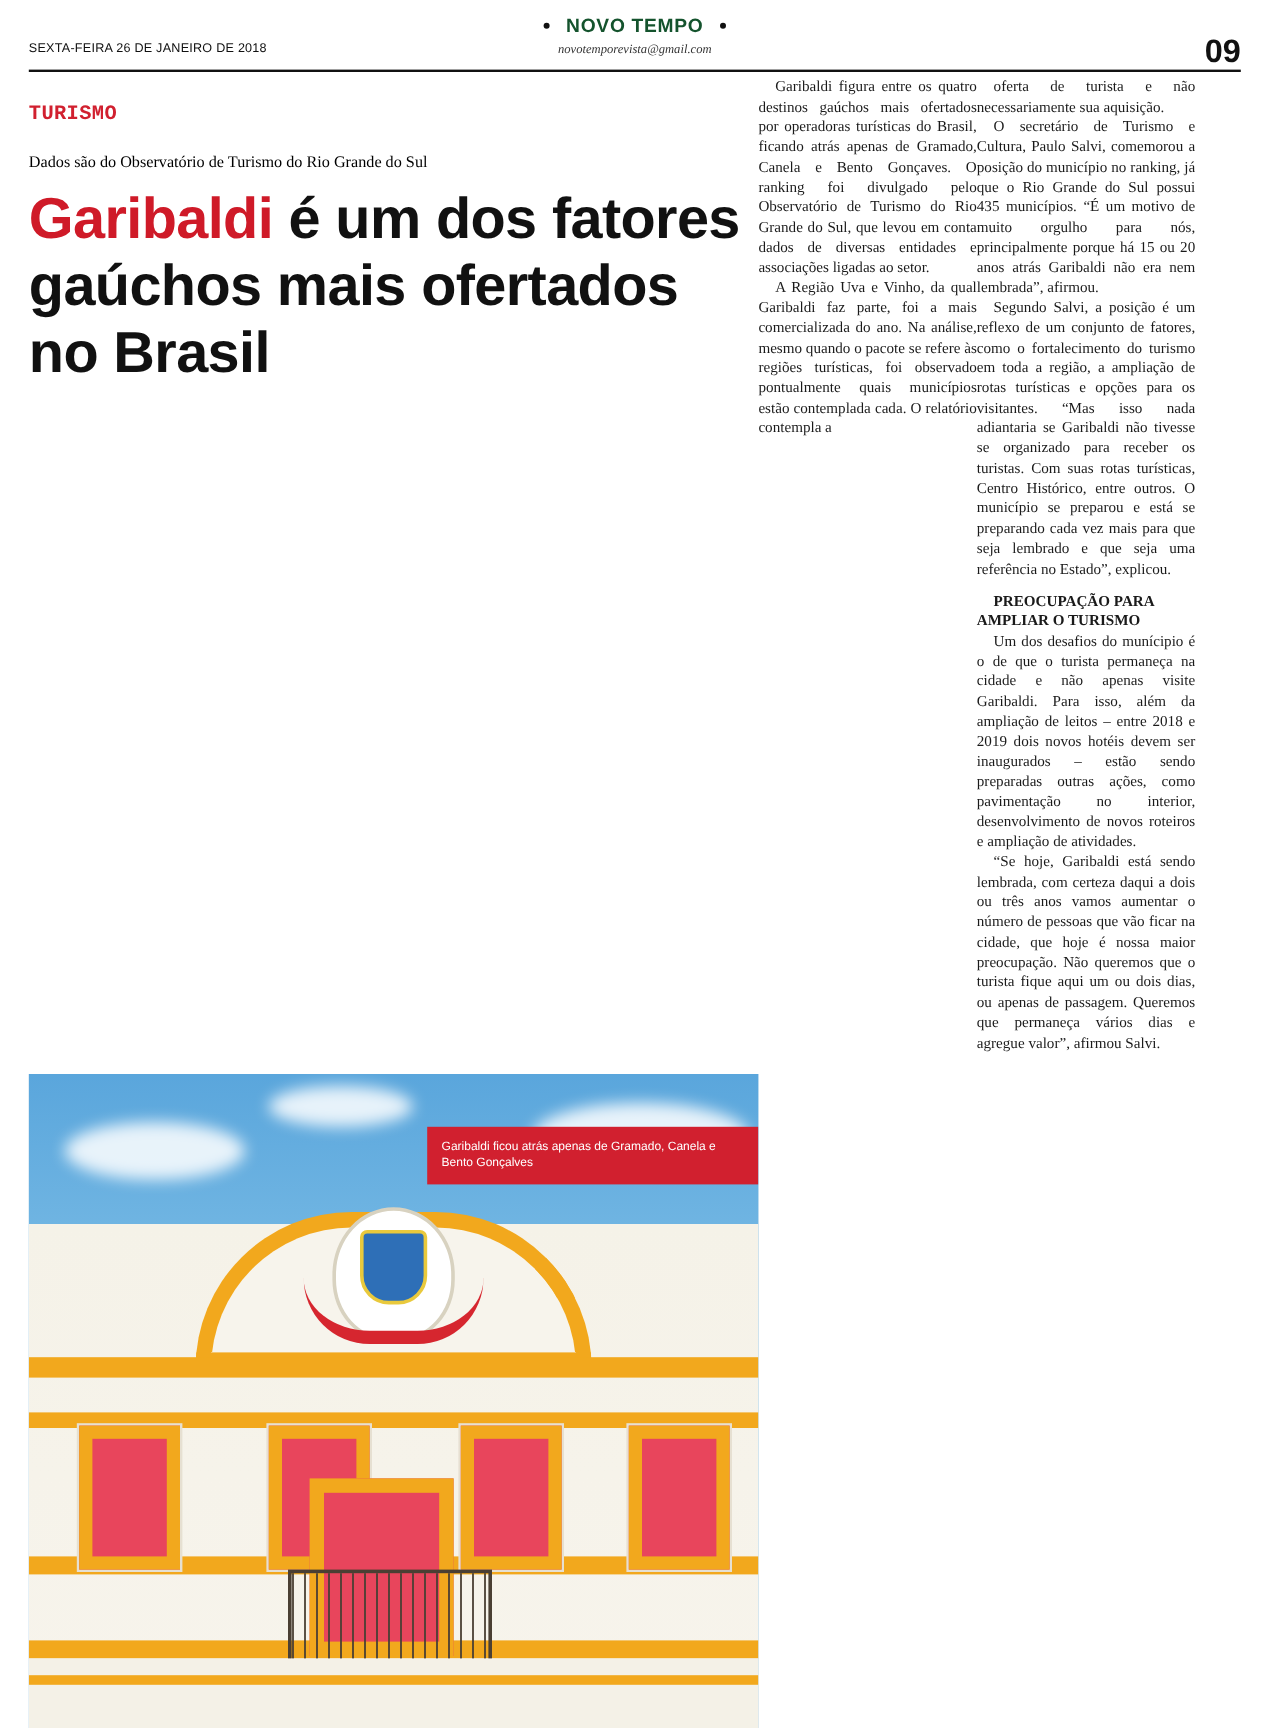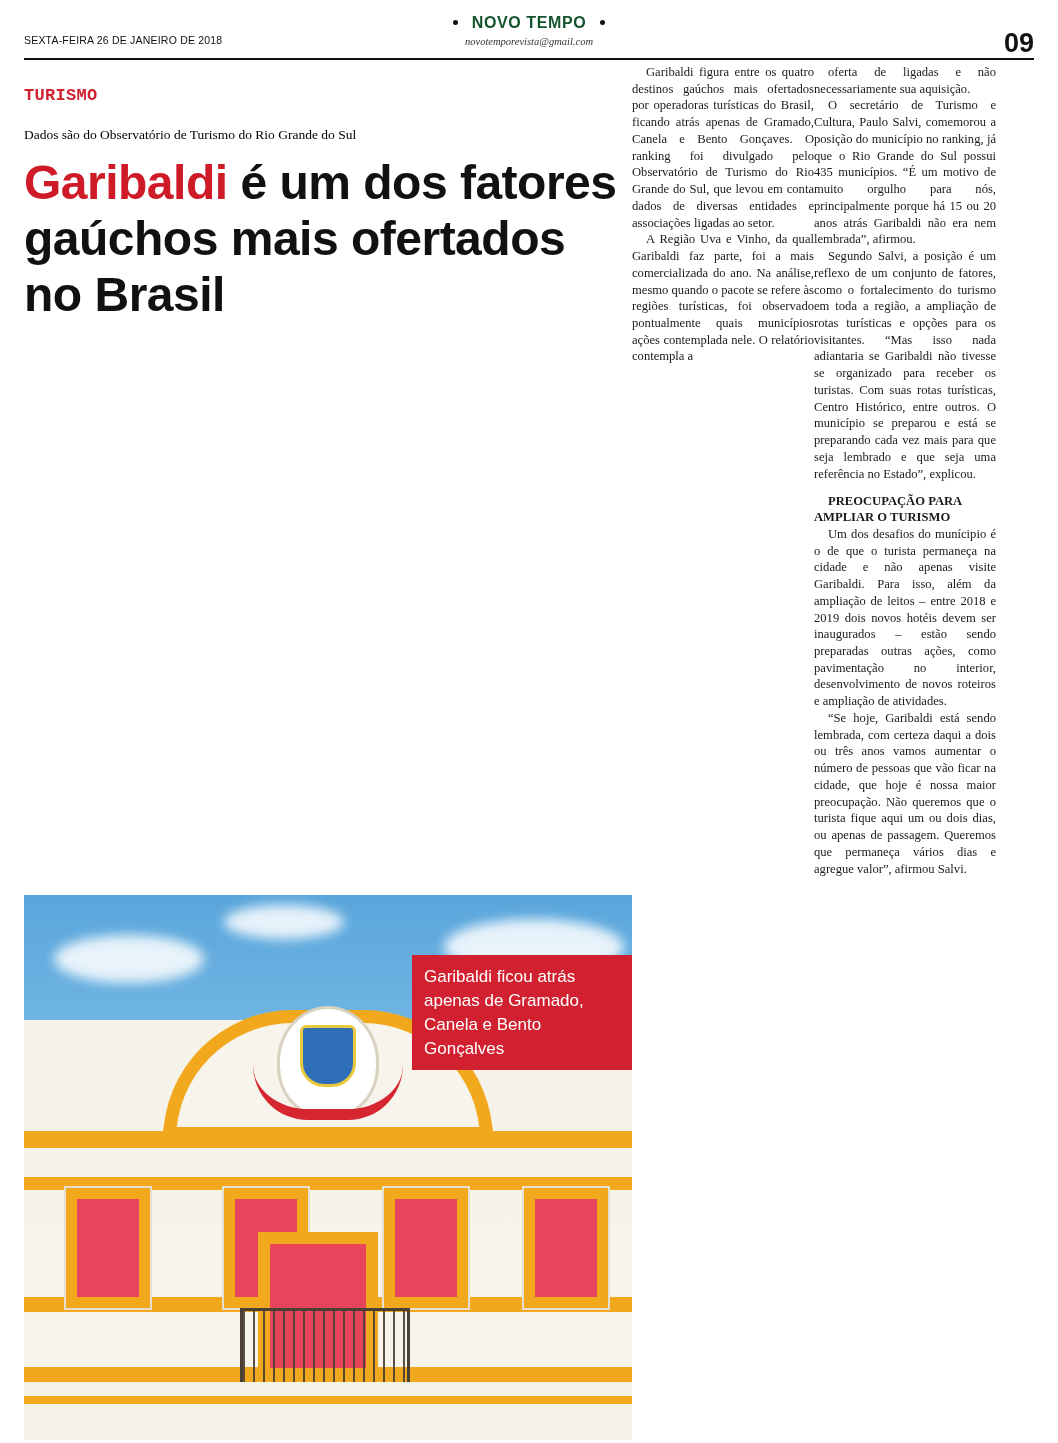--- a/index.html
+++ b/index.html
@@ -266,29 +266,28 @@
   .base-line {
     position: absolute;
     left: 0; right: 0; bottom: 36px;
     height: 8px;
     background: #f2a81d;
   }
   .photo-caption {
     position: absolute;
     right: 0;
     top: 44px;
-    width: 220px;
+    width: 276px;
     background: #d1202f;
     color: #fff;
     font-family: "Liberation Sans", sans-serif;
-    font-size: 17px;
+    font-size: 10px;
     line-height: 1.4;
     padding: 10px 12px;
     box-sizing: border-box;
-    margin-top: 16px;
   }
 </style>
 </head>
 <body>
 
 <div class="page">
 
   <div class="masthead">
     <div class="masthead-center">
       <div class="masthead-title">
@@ -304,24 +303,24 @@
 
     <div class="top-left">
       <div class="kicker">TURISMO</div>
       <div class="subhead">Dados são do Observatório de Turismo do Rio Grande do Sul</div>
       <h1 class="headline"><span class="hl-red">Garibaldi</span><span> é um dos fatores gaúchos mais ofertados no Brasil</span></h1>
     </div>
 
     <div class="top-cols">
       <div class="col col-a">
         <p class="first">Garibaldi figura entre os quatro destinos gaúchos mais ofertados por operadoras turísticas do Brasil, ficando atrás apenas de Gramado, Canela e Bento Gonçaves. O ranking foi divulgado pelo Observatório de Turismo do Rio Grande do Sul, que levou em conta dados de diversas entidades e associações ligadas ao setor.</p>
-        <p>A Região Uva e Vinho, da qual Garibaldi faz parte, foi a mais comercializada do ano. Na análise, mesmo quando o pacote se refere às regiões turísticas, foi observado pontualmente quais municípios ações contemplada nele. O relatório contempla a</p>
+        <p>A Região Uva e Vinho, da qual Garibaldi faz parte, foi a mais comercializada do ano. Na análise, mesmo quando o pacote se refere às regiões turísticas, foi observado pontualmente quais municípios estão contemplada cada. O relatório contempla a</p>
       </div>
       <div class="col col-b">
-        <p>oferta de ligadas e não necessariamente sua aquisição.</p>
+        <p>oferta de turista e não necessariamente sua aquisição.</p>
         <p>O secretário de Turismo e Cultura, Paulo Salvi, comemorou a posição do município no ranking, já que o Rio Grande do Sul possui 435 municípios. “É um motivo de muito orgulho para nós, principalmente porque há 15 ou 20 anos atrás Garibaldi não era nem lembrada”, afirmou.</p>
         <p>Segundo Salvi, a posição é um reflexo de um conjunto de fatores, como o fortalecimento do turismo em toda a região, a ampliação de rotas turísticas e opções para os visitantes. “Mas isso nada adiantaria se Garibaldi não tivesse se organizado para receber os turistas. Com suas rotas turísticas, Centro Histórico, entre outros. O município se preparou e está se preparando cada vez mais para que seja lembrado e que seja uma referência no Estado”, explicou.</p>
         <p class="subsec-title">PREOCUPAÇÃO PARA AMPLIAR O TURISMO</p>
         <p>Um dos desafios do munícipio é o de que o turista permaneça na cidade e não apenas visite Garibaldi. Para isso, além da ampliação de leitos – entre 2018 e 2019 dois novos hotéis devem ser inaugurados – estão sendo preparadas outras ações, como pavimentação no interior, desenvolvimento de novos roteiros e ampliação de atividades.</p>
         <p>“Se hoje, Garibaldi está sendo lembrada, com certeza daqui a dois ou três anos vamos aumentar o número de pessoas que vão ficar na cidade, que hoje é nossa maior preocupação. Não queremos que o turista fique aqui um ou dois dias, ou apenas de passagem. Queremos que permaneça vários dias e agregue valor”, afirmou Salvi.</p>
       </div>
     </div>
   </div>
 
   <div class="photo-wrap">

